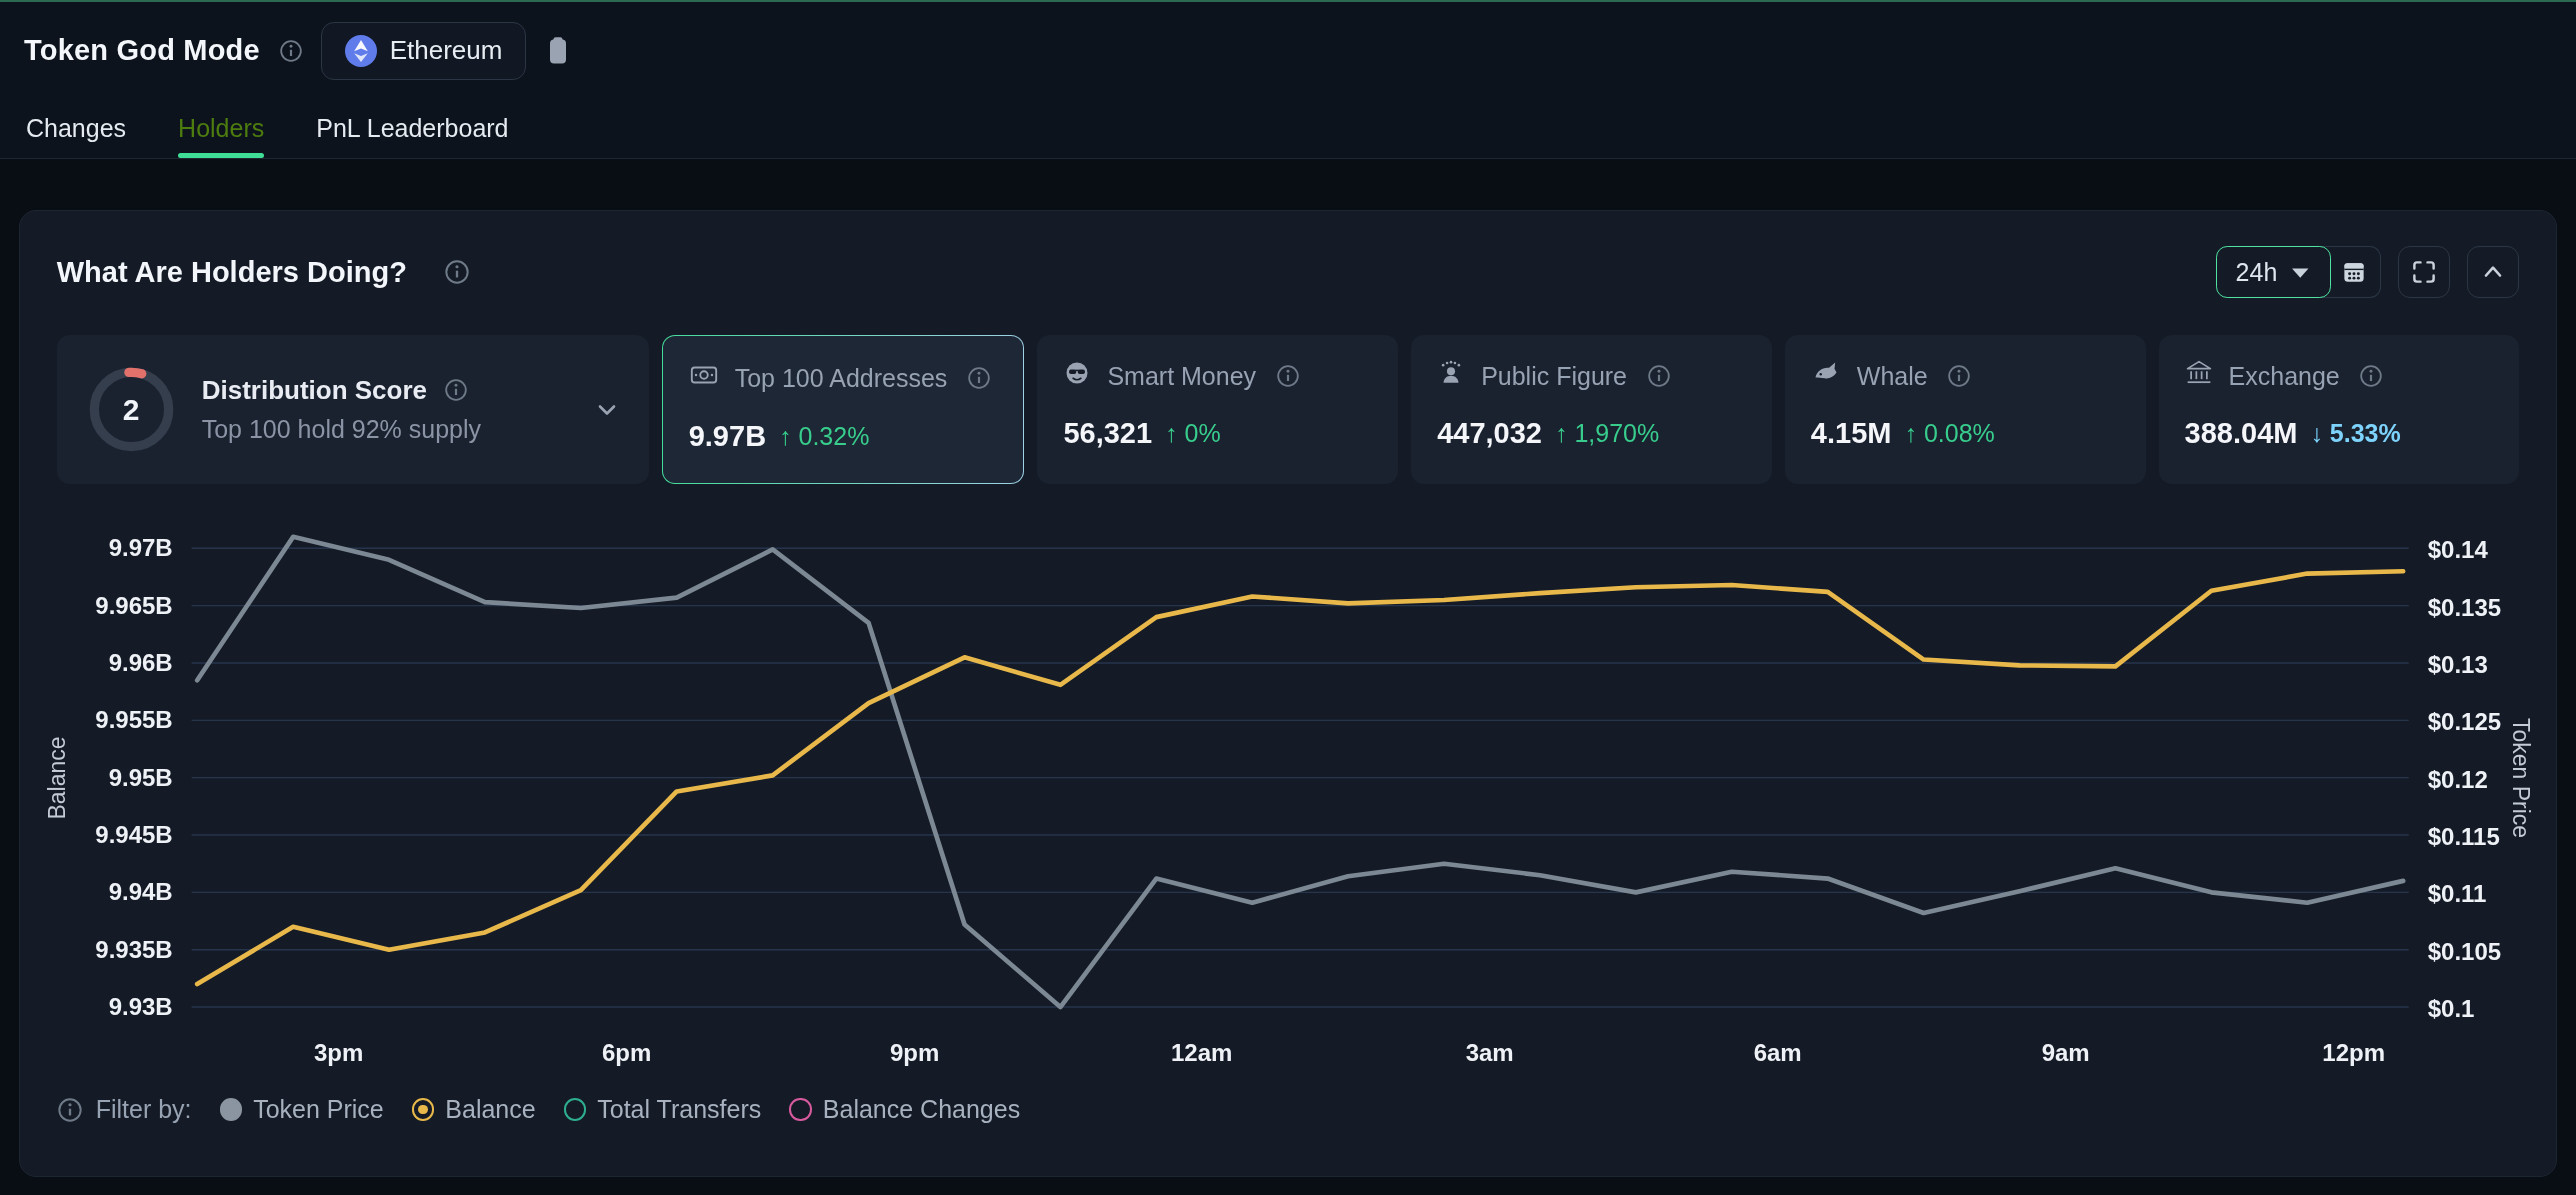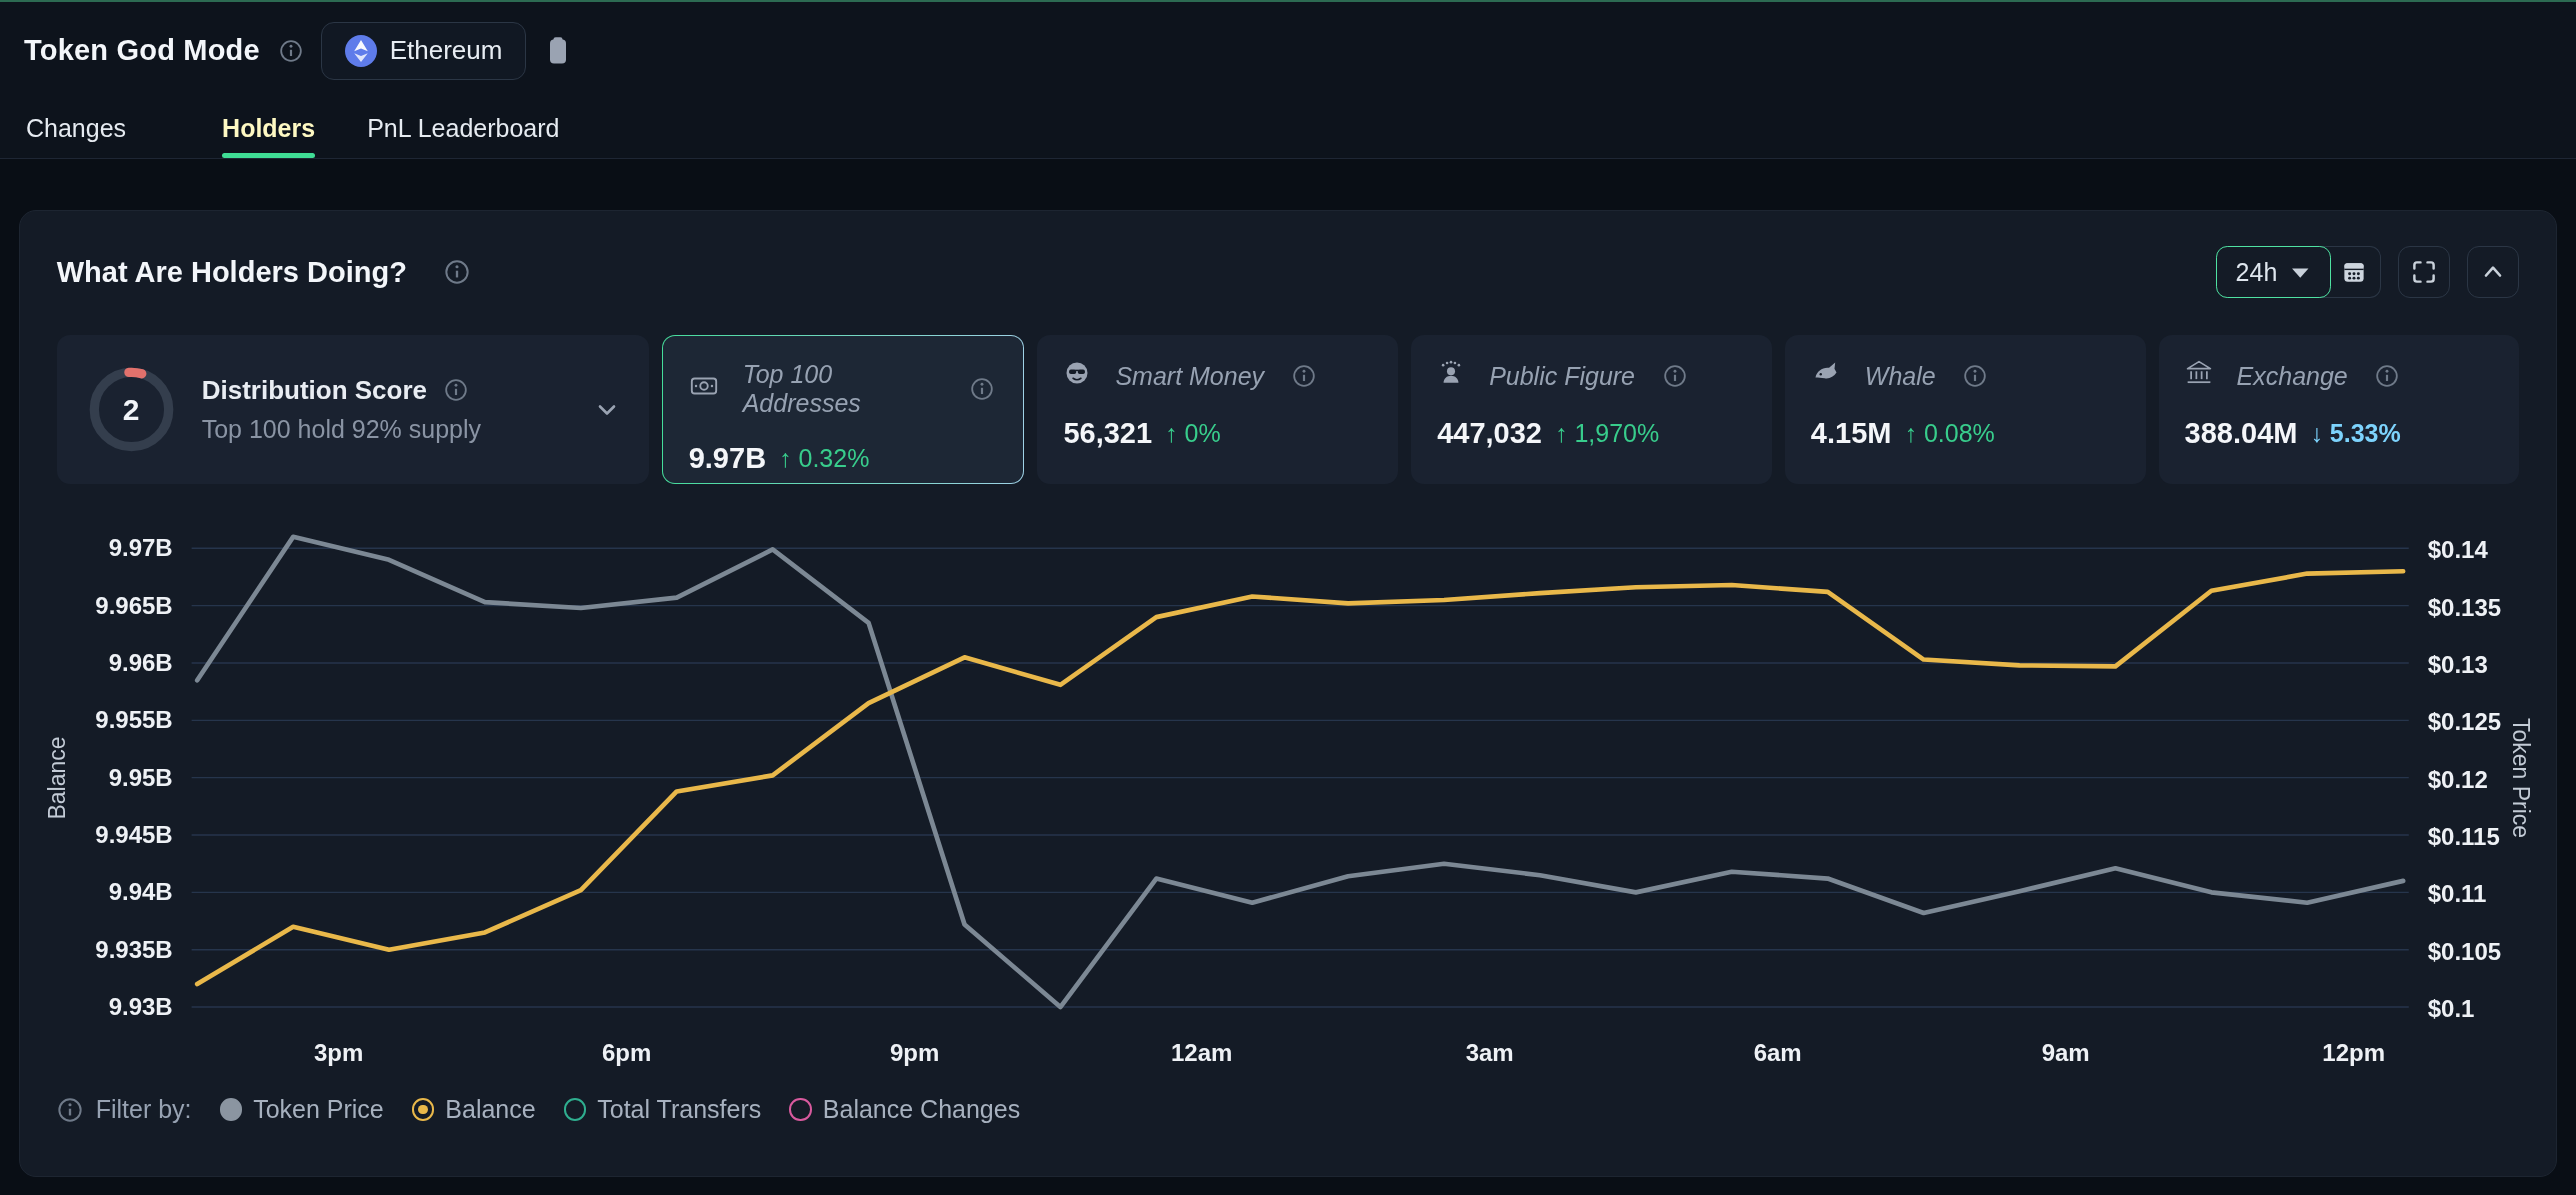--- a/index.html
+++ b/index.html
@@ -10,21 +10,21 @@
   .h-left, .h-right { display:flex; align-items:center; gap:15px; }
   .page-title { color:#f3f6fa; font-size:29px; font-weight:700; letter-spacing:0.2px; }
   .pill { display:flex; align-items:center; gap:13px; height:58px; padding:0 22.4px; border:0.9px solid #2b3645; border-radius:13px; background:#111823; color:#e8edf3; font-size:26px; cursor:pointer; }
   .iconbtn { display:flex; align-items:center; justify-content:center; width:54px; height:54px; border:0.9px solid #2b3645; border-radius:13px; background:transparent; cursor:pointer; }
   .feedback-btn { display:flex; align-items:center; gap:11.2px; height:54px; padding:0 20.5px; border:0.9px solid #2b3645; border-radius:13px; background:transparent; color:#eef2f7; font-size:26px; cursor:pointer; }
   .ghost { border:none; background:none; padding:0 3.7px; cursor:pointer; display:flex; align-items:center; }
 
   
   .tabbar { height:60px; background:#0d131c; border-bottom:0.9px solid #1e2634; display:flex; align-items:stretch; gap:52px; padding:0 26px; }
   .tab { display:flex; align-items:center; color:#e6ebf1; font-size:25px; cursor:pointer; position:relative; }
-  .tab.active { color:#fef9c3; font-weight:700;margin-left:44px; }
+  .tab.active { color:#4d7c0f; font-weight:400; }
   .tab.active::after { content:""; position:absolute; left:0; right:0; bottom:0; height:4.7px; border-radius:2.8px; background:#3fdd95; }
 
   
   .panel { margin:51px 18.7px 18.7px 18.7px; height:967px; background:#141b26; border:0.9px solid #1d2531; border-radius:17px; padding:35px 37px 28px 37px; }
   .panel-head { display:flex; align-items:center; justify-content:space-between; height:52px; }
   .panel-title-wrap { display:flex; align-items:center; gap:33px; }
   .panel-title { color:#f3f6fa; font-size:29px; font-weight:700; }
   .controls { display:flex; align-items:center; gap:17px; }
   .seg { display:flex; align-items:stretch; }
   .seg-left { display:flex; align-items:center; gap:13px; height:52px; padding:0 18.7px; border:1.9px solid #4fe2a2; border-radius:11.2px; background:transparent; color:#dfe6ee; font-size:25px; cursor:pointer; z-index:1; }
@@ -35,21 +35,21 @@
   .stats { display:flex; gap:13px; margin-top:37px; height:149px; }
   .dist-card { width:592px; flex:none; background:#1a2230; border-radius:13px; display:flex; align-items:center; gap:24px; padding:0 28px; cursor:pointer; }
   .gauge-wrap { position:relative; width:93px; height:93px; flex:none; }
   .gauge-score { position:absolute; inset:0; display:flex; align-items:center; justify-content:center; color:#f2f5f9; font-size:30px; font-weight:700; }
   .dist-texts { flex:1; }
   .dist-title-row { display:flex; align-items:center; gap:13px; }
   .dist-title { color:#e9edf3; font-size:26px; font-weight:700; }
   .dist-sub { color:#8a94a4; font-size:25px; margin-top:9.3px; }
   .scard { flex:1; background:#1a2230; border-radius:13px; padding:24px 26px; cursor:pointer; }
   .scard.selected { background:linear-gradient(#1d2735,#1d2735) padding-box, linear-gradient(90deg,#45dd9b,#9fd2e6) border-box; border:1.9px solid transparent; }
-  .scard-top { display:flex; align-items:center; gap:24px; color:#97a2b2; font-size:25px;font-style:italic; }
+  .scard-top { display:flex; align-items:center; gap:16px; color:#97a2b2; font-size:25px; }
   .scard-val { display:flex; align-items:center; gap:13px; margin-top:24px; }
   .scard-val .v { color:#f4f6f9; font-size:29px; font-weight:700; }
   .chg { font-size:25px; }
   .chg.up { color:#38cd8c; }
   .chg.down { color:#7dd3fc;font-weight:bold; }
 
   
   .chart { position:relative; height:536px; margin-top:41px; }
   .chart svg.plot { position:absolute; left:0; top:0; overflow:visible; }
   .ytick { position:absolute; color:#eef1f5; font-size:24px; font-weight:700; line-height:28px; }

